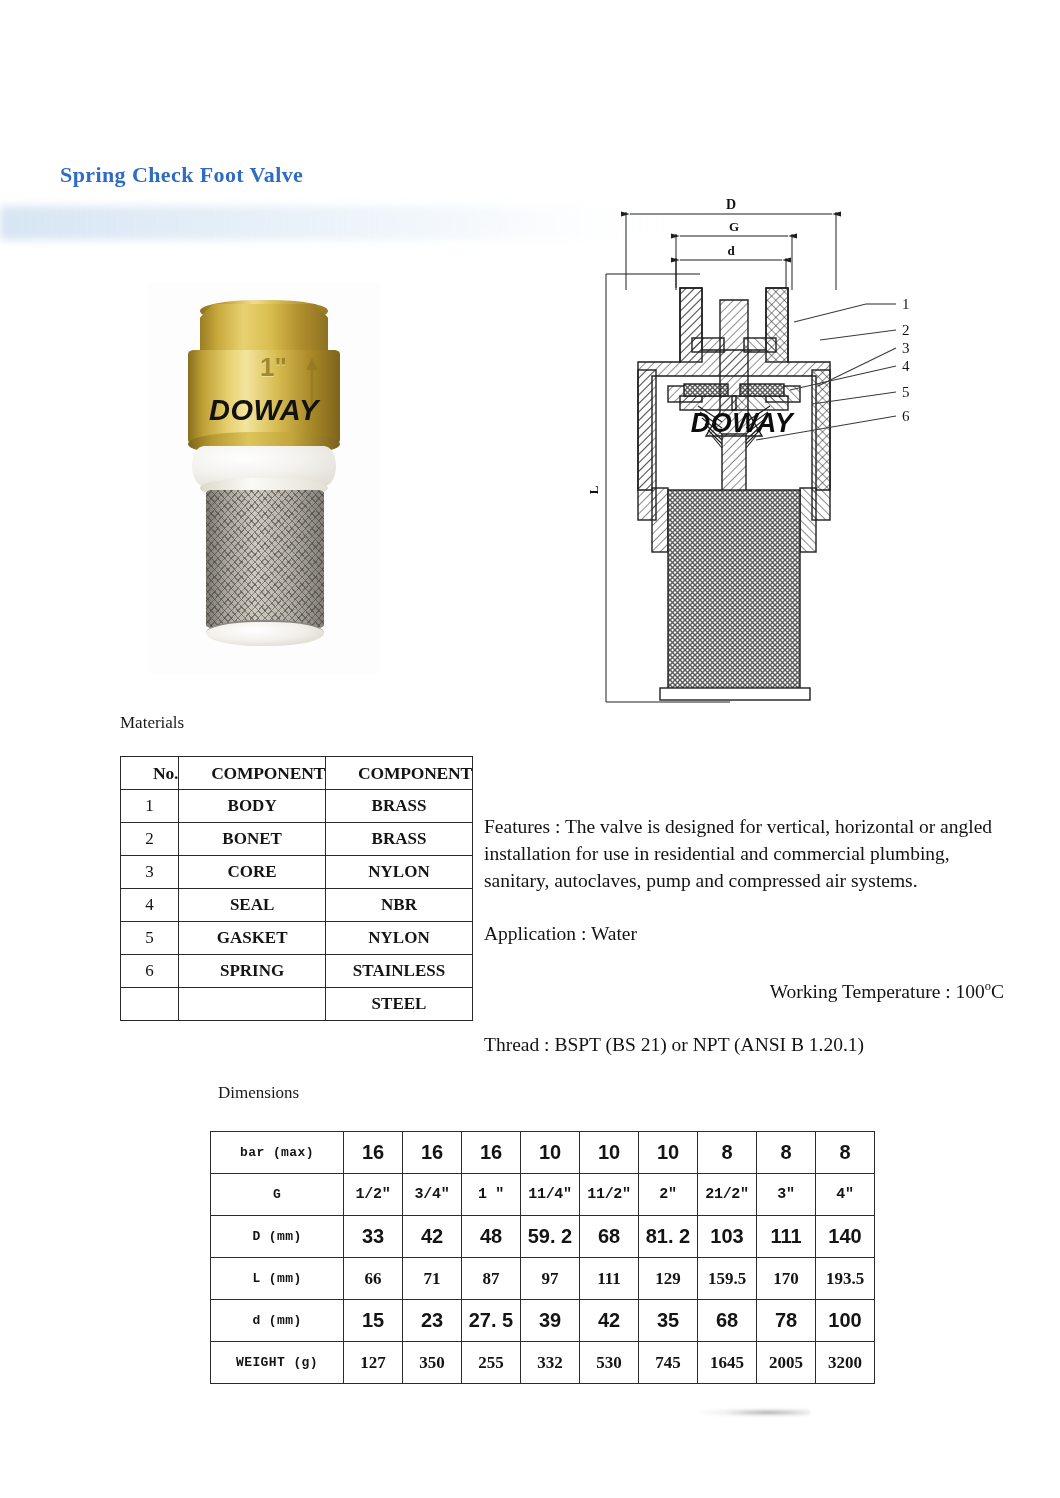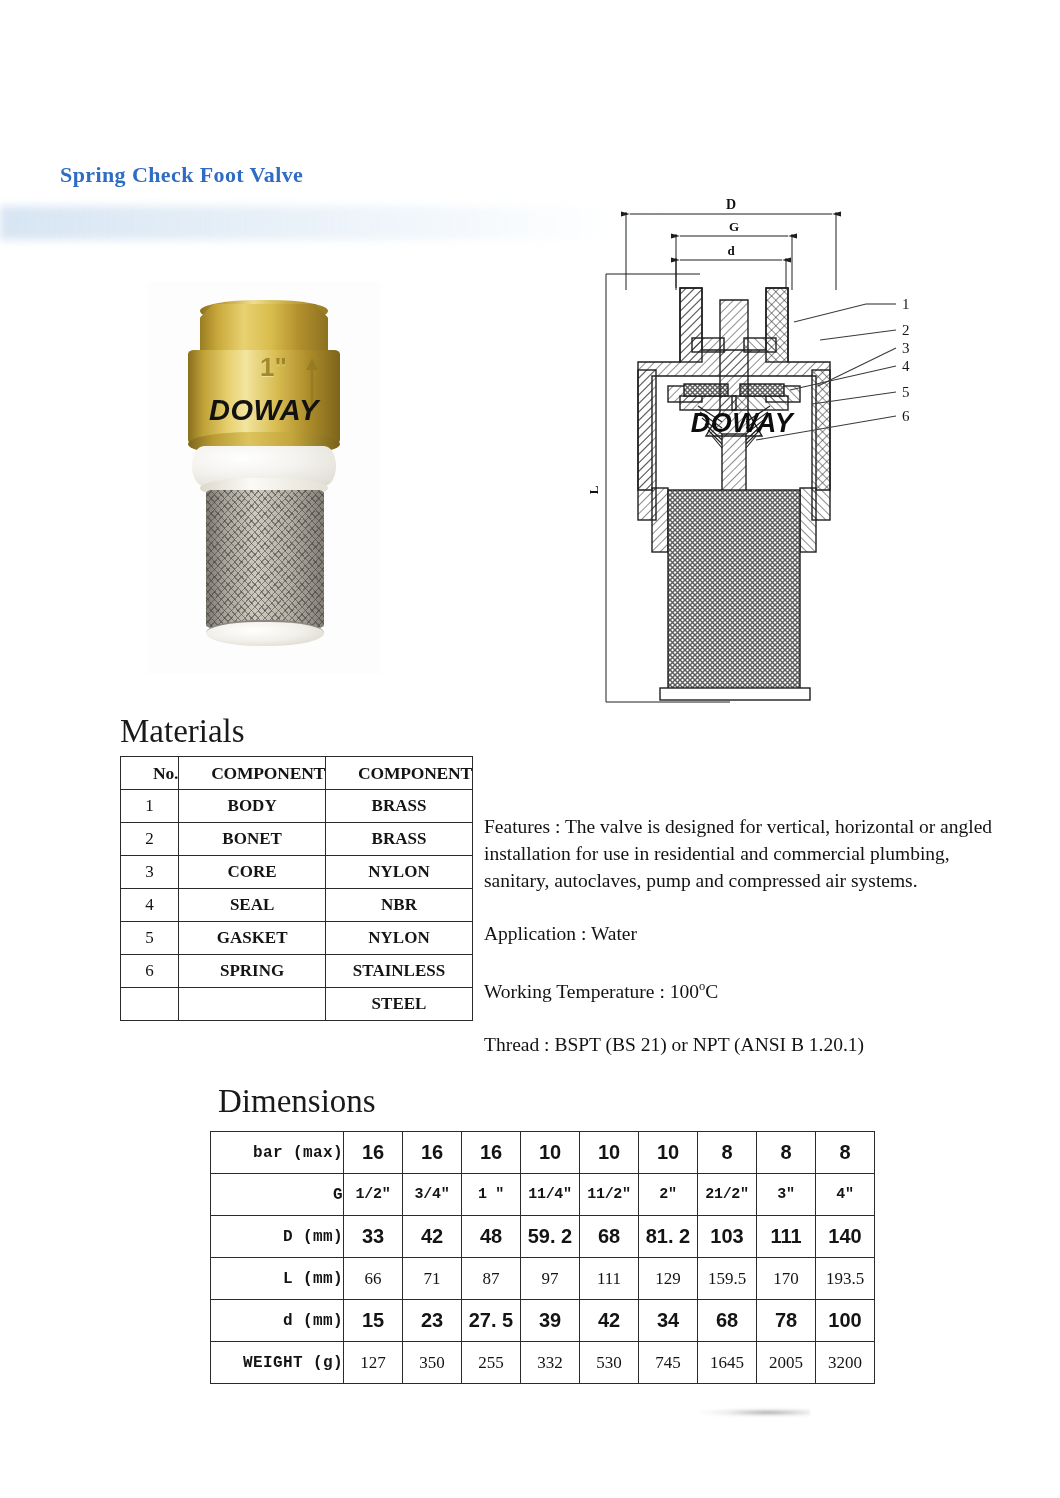--- a/index.html
+++ b/index.html
@@ -110,21 +110,21 @@
   }
   #drawing-logo {
     position:absolute; left:62px; top:218px; width:200px;
     text-align:center; font-size:27px; font-weight:bold; font-style:italic;
     font-family:"Liberation Sans", sans-serif;
     color:#0d0d0d; letter-spacing:.5px;
   }
 
   
   .section-heading {
-    position:absolute; font-size:33px; color:#1a1a1a;
+    position:absolute; font-size:17px; color:#1a1a1a;
   }
   #materials-heading { left:120px; top:713px; }
   #dimensions-heading { left:218px; top:1083px; }
 
   
   #materials-table {
     position:absolute; left:120px; top:756px;
     border-collapse:collapse; table-layout:fixed;
     font-family:"Liberation Serif", serif;
   }
@@ -142,41 +142,41 @@
   #materials-table td.mt-cont { border-top:none; }
 
   
   #spec-text {
     position:absolute; left:484px; top:777px; width:520px;
     font-size:19.5px; line-height:27px; color:#131313;margin-top:36px;
   }
   #spec-text p { margin:0; }
   #spec-features { margin-bottom:26px !important; }
   #spec-application { margin-bottom:26px !important; }
-  #spec-temperature { margin-bottom:26px !important; }
+  #spec-temperature { margin-bottom:26px !important;text-align:right; }
   .deg { font-size:12.5px; vertical-align:super; }
 
   
   #dimensions-table {
     position:absolute; left:210px; top:1131px;
     border-collapse:collapse; table-layout:fixed;
     font-family:"Liberation Sans", sans-serif;
   }
   #dimensions-table td {
     border:1.5px solid #2b2b2b;
     text-align:center; vertical-align:middle;
     height:41px; padding:0;
     font-size:20px; color:#141414;
   }
   #dimensions-table td.dim-label {
     width:132px;
     font-family:"Liberation Mono", monospace;
-    font-size:16px; font-weight:bold; letter-spacing:.4px;text-align:right;
-  }
-  #dimensions-table td.dim-val { width:58px; }
+    font-size:13px; font-weight:bold; letter-spacing:.4px;
+  }
+  #dimensions-table td.dim-val { width:58px;font-weight:bold; }
   #dimensions-table tr.row-bar td.dim-val,
   #dimensions-table tr.row-G td.dim-val,
   #dimensions-table tr.row-D td.dim-val,
   #dimensions-table tr.row-d td.dim-val {
     font-weight:bold;
   }
   #dimensions-table tr.row-G td.dim-val {
     font-family:"Liberation Mono", monospace; font-size:15px; letter-spacing:-.3px;
   }
   #dimensions-table tr.row-L td.dim-val,
@@ -437,21 +437,21 @@
       <td class="dim-val">170</td>
       <td class="dim-val">193.5</td>
     </tr>
     <tr class="row-d">
       <td class="dim-label">d (mm)</td>
       <td class="dim-val">15</td>
       <td class="dim-val">23</td>
       <td class="dim-val">27. 5</td>
       <td class="dim-val">39</td>
       <td class="dim-val">42</td>
-      <td class="dim-val">34</td>
+      <td class="dim-val">35</td>
       <td class="dim-val">68</td>
       <td class="dim-val">78</td>
       <td class="dim-val">100</td>
     </tr>
     <tr class="row-W">
       <td class="dim-label">WEIGHT (g)</td>
       <td class="dim-val">127</td>
       <td class="dim-val">350</td>
       <td class="dim-val">255</td>
       <td class="dim-val">332</td>

